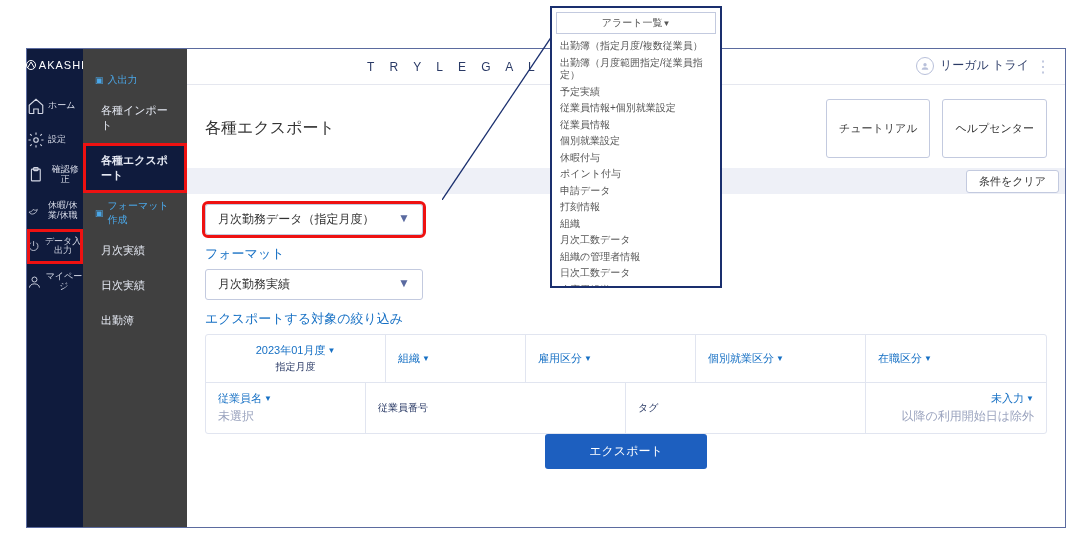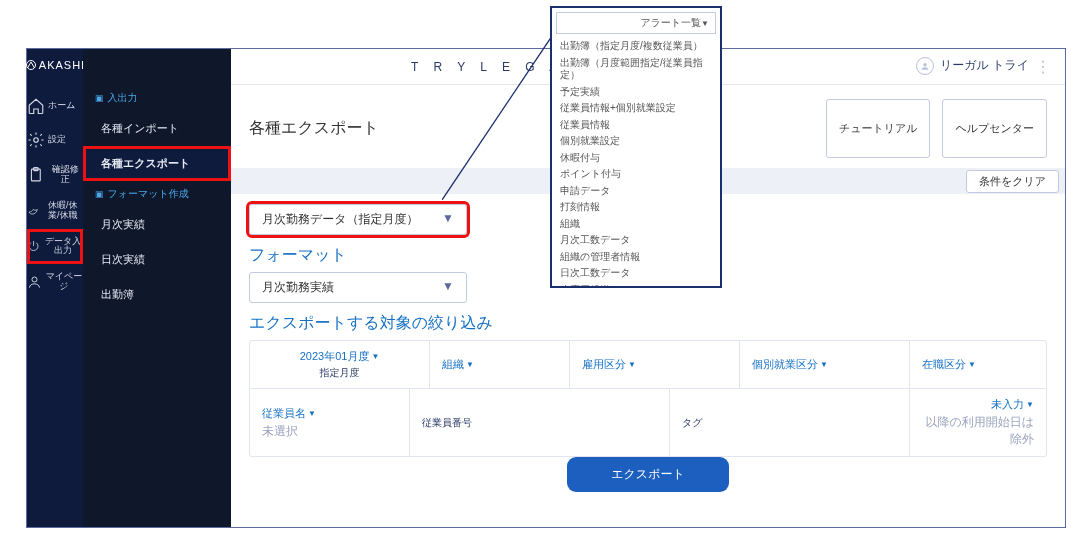--- a/index.html
+++ b/index.html
@@ -9,21 +9,21 @@
 .app { position: absolute; left: 26px; top: 48px; width: 1040px; height: 480px; border: 1px solid #5b6b9f; background: #fff; display: flex; }
 
 
 .rail { width: 56px; background: #0f1b3d; color: #fff; display: flex; flex-direction: column; align-items: center; padding-top: 10px; font-size: 9px; }
 .rail .logo { font-size: 11px; margin-bottom: 18px; letter-spacing: 1px; display: flex; align-items: center; gap: 2px; }
 .rail-item { width: 56px; display: flex; align-items: center; gap: 3px; padding: 8px 0; cursor: pointer; color: #d5d9e6; text-align: center; line-height: 1.1; }
 .rail-item svg { width: 18px; height: 18px; fill: none; stroke: #d5d9e6; stroke-width: 1.5; }
 .rail-item.hl { outline: 3px solid #e11; outline-offset: -3px; }
 
 
-.side2 { width: 148px; background: #0f172a; color: #fff; padding-top: 36px; font-size: 11px; }
+.side2 { width: 104px; background: #404040; color: #fff; padding-top: 18px; font-size: 11px; }
 .side2 .section-title { color: #4aa7e8; padding: 6px 12px; font-size: 10px; display: flex; align-items: center; gap: 4px; }
 .side2 .section-title::before { content: "▣"; font-size: 9px; color: #4aa7e8; }
 .side2 .mitem { padding: 10px 18px; cursor: pointer; color: #e5e9f3; }
 .side2 .mitem.active { background: #0f1b3d; border-left: 3px solid #fff; padding-left: 15px; font-weight: bold; }
 .side2 .mitem.hl { outline: 3px solid #e11; outline-offset: -3px; }
 
 
 .main { flex: 1; background: #fff; display: flex; flex-direction: column; }
 .topbar { height: 36px; border-bottom: 1px solid #e5e7ef; display: flex; align-items: center; }
 .brand { flex: 1; text-align: left; padding-left: 180px; letter-spacing: 6px; color: #2a3a66; font-size: 12px; }
@@ -36,38 +36,38 @@
 .page-title { font-size: 16px; color: #333; flex: 1; }
 .btn-o { border: 1px solid #c3cadf; background: #fff; color: #333; padding: 21px 12px; font-size: 11px; border-radius: 3px; cursor: pointer; }
 
 .stripe { height: 26px; background: #eef0f7; display: flex; align-items: center; justify-content: flex-end; padding: 0 6px; }
 .stripe .btn-o { padding: 3px 12px; }
 
 .form-area { padding: 10px 18px; background: #fff; }
 .select { border: 1px solid #c3cadf; border-radius: 3px; padding: 6px 12px; font-size: 12px; color: #333; display: flex; align-items: flex-start; justify-content: space-between; cursor: pointer; background: #fff; }
 .select .caret { color: #5a6aa0; }
 .select.hl { outline: 3px solid #e11; outline-offset: 0; }
-.field-label { color: #1670c4; font-size: 16px; margin: 10px 0 6px; }
+.field-label { color: #1670c4; font-size: 13px; margin: 10px 0 6px; }
 
 .filter-table { border: 1px solid #e1e5f0; border-radius: 3px; overflow: hidden; }
 .fr { display: flex; border-bottom: 1px solid #e1e5f0; }
 .fr:last-child { border-bottom: none; }
 .fc { border-right: 1px solid #e1e5f0; padding: 8px 12px; font-size: 11px; display: flex; flex-direction: column; justify-content: center; gap: 2px; color: #333; cursor: pointer; }
 .fc:last-child { border-right: none; }
 .fc .h { color: #1670c4; display: flex; align-items: center; gap: 2px; }
 .fc .h .caret { font-size: 8px; }
 .fc .sub { color: #2a3a66; font-size: 10px; }
 .fc .muted { color: #9aa3be; font-size: 12px; }
 .note { font-size: 11px; color: #555; margin: 12px 0 18px; }
 
-.primary { background: #1d5fbf; color: #fff; border: none; padding: 9px 44px; font-size: 12px; border-radius: 9px; cursor: pointer; display: block; margin: 0 auto; }
+.primary { background: #1d5fbf; color: #fff; border: none; padding: 9px 44px; font-size: 12px; border-radius: 3px; cursor: pointer; display: block; margin: 0 auto; }
 
 
 .dd-wrap { position: absolute; left: 550px; top: 6px; width: 172px; border: 2px solid #1a2f6e; background: #fff; z-index: 10; }
-.dd-head { border: 1px solid #c3cadf; margin: 4px; padding: 3px 6px; font-size: 10px; color: #555; display: flex; justify-content: flex-end; align-items: center; cursor: pointer; }
+.dd-head { border: 1px solid #c3cadf; margin: 4px; padding: 3px 6px; font-size: 10px; color: #555; display: flex; justify-content: center; align-items: center; cursor: pointer; }
 .dd-list { max-height: 248px; overflow: hidden; }
 .dd-item { padding: 2px 8px; font-size: 10px; color: #555; cursor: pointer; line-height: 1.25; }
 .connector { position: absolute; left: 442px; top: 24px; width: 118px; height: 176px; z-index: 9; pointer-events: none; }
 .connector line { stroke: #1a2f6e; stroke-width: 1.3; }
 </style>
 </head>
 <body>
 
 <div class="app">
   <div class="rail">

